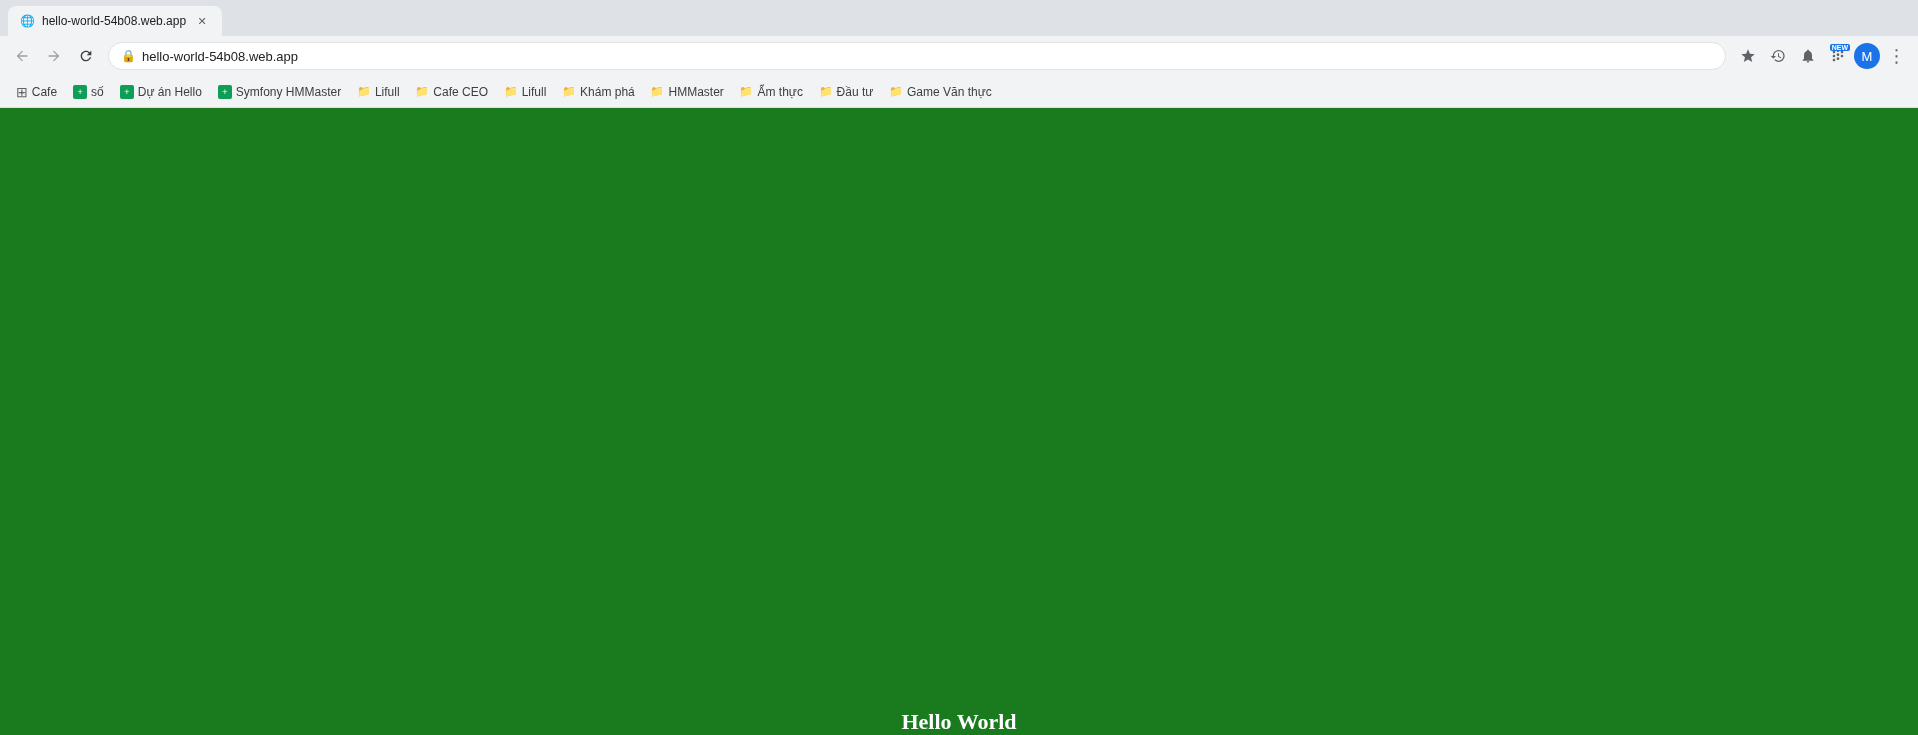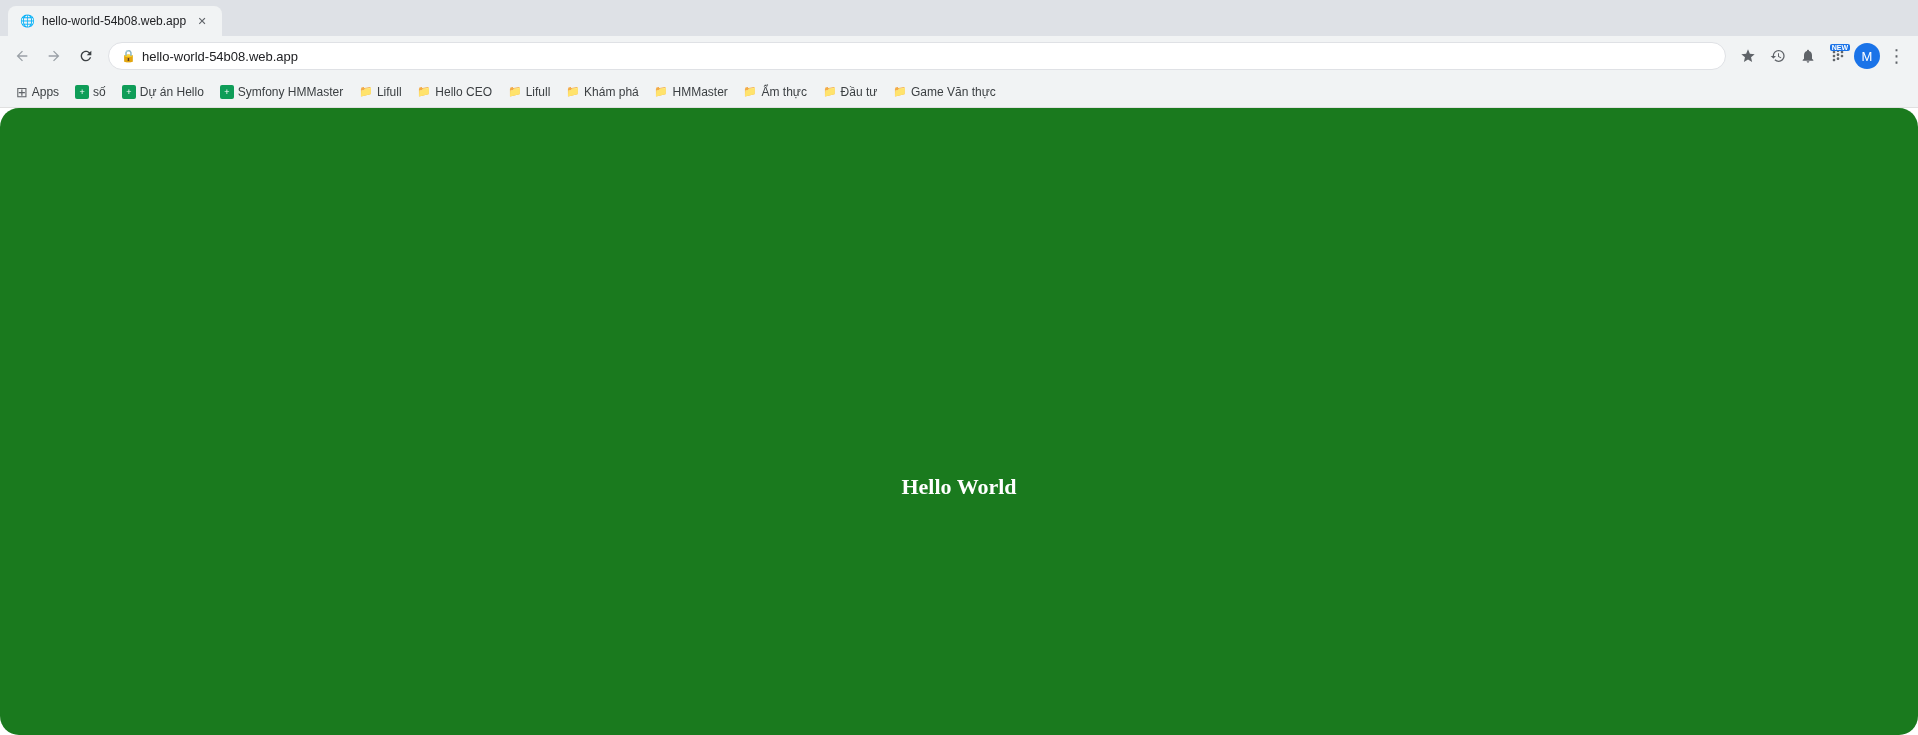--- a/index.html
+++ b/index.html
@@ -159,24 +159,23 @@
       font-size: 14px;
       color: #5f6368;
     }
 
     
     .page-content {
       width: 100%;
       height: calc(100vh - 108px);
       background: #1a7a1e;
       display: flex;
-      align-items: center;
+      align-items: flex-end;
       justify-content: center;
       padding-top: 130px;
-      border-radius: 19px;
     }
 
     .hello-world-text {
       color: white;
       font-size: 22px;
       font-weight: bold;
       font-family: Georgia, serif;
     }
 
     
@@ -290,21 +289,21 @@
       <div class="avatar">M</div>
 
       <button class="three-dots-btn">⋮</button>
     </div>
   </div>
 
   <div class="bookmarks-bar">
 
     <div class="bookmark-item">
       <span class="apps-grid-icon">⊞</span>
-      <span>Apps</span>
+      <span>Cafe</span>
     </div>
 
     <div class="bookmark-item">
       <span class="bookmark-green-icon">+</span>
       <span>số</span>
     </div>
 
     <div class="bookmark-item">
       <span class="bookmark-green-icon">+</span>
       <span>Dự án Hello</span>
@@ -315,21 +314,21 @@
       <span>Symfony HMMaster</span>
     </div>
 
     <div class="bookmark-item">
       <span class="bookmark-icon">📁</span>
       <span>Lifull</span>
     </div>
 
     <div class="bookmark-item">
       <span class="bookmark-icon">📁</span>
-      <span>Hello CEO</span>
+      <span>Cafe CEO</span>
     </div>
 
     <div class="bookmark-item">
       <span class="bookmark-icon">📁</span>
       <span>Lifull</span>
     </div>
 
     <div class="bookmark-item">
       <span class="bookmark-icon">📁</span>
       <span>Khám phá</span>

